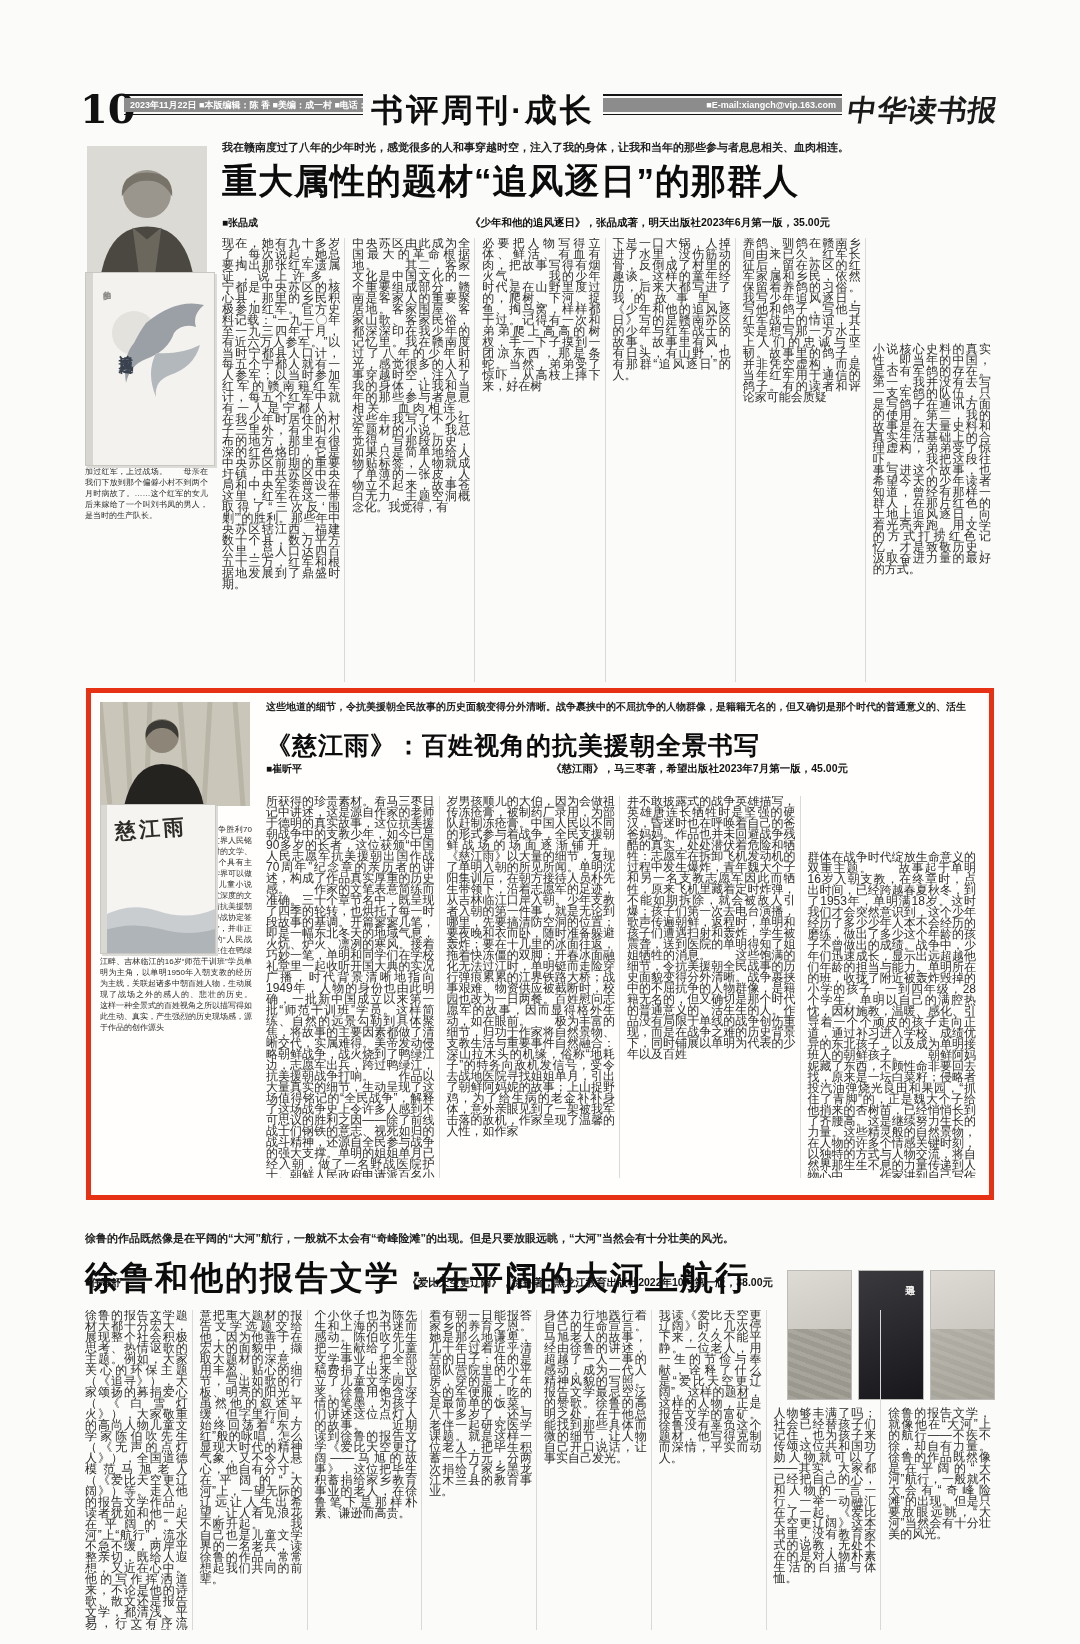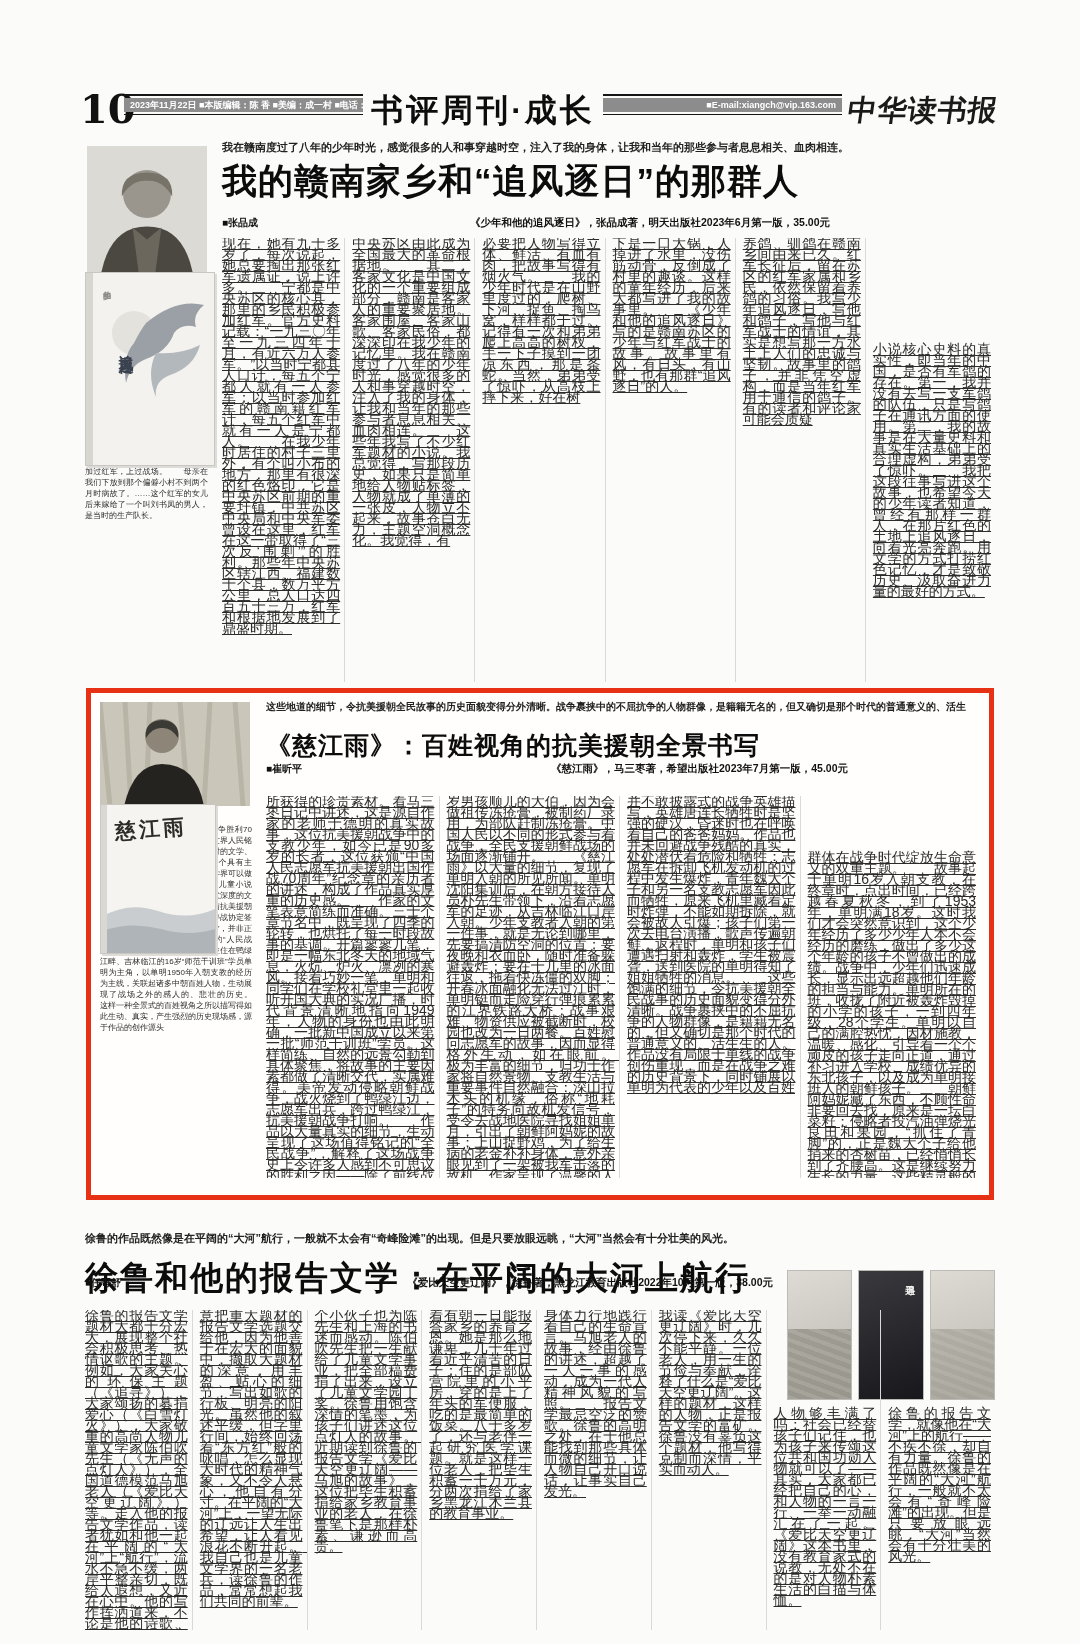--- a/index.html
+++ b/index.html
@@ -15,22 +15,22 @@
   .graybar{background:#8c8c8c;color:#fff;font-size:9px;line-height:14px;height:14px;padding:0 6px;font-weight:bold;white-space:nowrap;overflow:hidden;margin:2px 0;}
   .secTitle{font-size:32px;font-weight:900;color:#0d0d0d;letter-spacing:3px;line-height:48px;padding:0 8px;white-space:nowrap;}
   .masthead{font-family:"DejaVu Serif",serif;font-weight:bold;font-size:29px;line-height:48px;color:#1a1a1a;transform:skewX(-8deg);letter-spacing:1px;white-space:nowrap;padding-left:6px;}
 
   
   .intro{font-size:11px;font-weight:bold;color:#222;white-space:nowrap;overflow:hidden;}
   .headline{font-weight:900;color:#0c0c0c;letter-spacing:1px;white-space:nowrap;}
   .byline{font-size:10px;font-weight:bold;color:#111;}
   .bookinfo{font-size:10.5px;font-weight:bold;color:#111;white-space:nowrap;}
   .cols{display:flex;}
-  .col{flex:1;min-width:0;border-left:1px solid #d9d9d9;padding:0 4px 0 7px;font-size:14px;line-height:11px;
-       text-align:justify;color:#2c2c2c;overflow:hidden;text-decoration:underline;}
+  .col{flex:1;min-width:0;border-left:1px solid #d9d9d9;padding:0 4px 0 7px;font-size:12px;line-height:11px;
+       text-align:justify;color:#2c2c2c;overflow:hidden;}
   .col.first{border-left:none;padding-left:0;}
   .smalltext{font-size:8px;line-height:11px;text-align:justify;color:#2c2c2c;overflow:hidden;}
   .caption{font-size:9px;color:#333;}
 
   
   .photo{background:linear-gradient(180deg,#e4e3df 0%,#d4d2cc 60%,#c4c2ba 100%);position:relative;overflow:hidden;}
   .photo svg{position:absolute;left:0;top:0;width:100%;height:100%;}
   .cover{background:#f4f3f0;border:1px solid #c9c7c2;box-shadow:2px 2px 0 #dddcd8;position:relative;overflow:hidden;}
   .vert{writing-mode:vertical-rl;}
 
@@ -103,21 +103,21 @@
       <path d="M50 22 q-22 0 -21 20 q8 -14 21 -13 q13 -1 21 13 q1 -20 -21 -20" fill="#777369"></path>
       <path d="M12 105 q8 -38 38 -38 q30 0 38 38 z" fill="#4b4842"></path>
       <path d="M38 68 l12 10 l12 -10 l-5 37 l-14 0 z" fill="#6c675d"></path>
     </svg>
   </div>
   <div class="abs caption" id="a1-caption">张品成</div>
   <div class="abs smalltext" id="a1-col0">我十一岁那年，因父亲的原因，全家由省城下放到赣南宁都大山深处的一个很小的村子。很多人都知道瑞金，知道长征出发地于都，知道将军县兴国，却对宁都很陌生。其实，红军从井冈山上下来，最早的苏区就在宁都附近，宁都是中央苏区前期的政治军事中心，也是第一、二、三次“围剿”战争的指挥中心和主要战场。　　我家下放的那个村子，有着很多红军的印迹。我是从那儿开始认识、了解红军的，也许后来我致力于红军历史研究和相关文学创作，都与那段日子有关。那个村子总共不过三十户人家，几乎每户都有沾亲带故的人参加过红军，上过战场。　　母亲在我们下放到那个偏僻小村不到两个月时病故了。……这个红军的女儿后来嫁给了一个叫刘书凤的男人，是当时的生产队长。</div>
 
   <div class="abs" id="a1-head">
     <div class="intro">我在赣南度过了八年的少年时光，感觉很多的人和事穿越时空，注入了我的身体，让我和当年的那些参与者息息相关、血肉相连。</div>
-    <div class="headline" id="a1-title">我的赣南家乡和“追风逐日”的那群人</div>
+    <div class="headline" id="a1-title">重大属性的题材“追风逐日”的那群人</div>
   </div>
   <div class="abs" id="a1-bybar">
     <div class="byline">■张品成</div>
     <div class="bookinfo" style="padding-right:140px;">《少年和他的追风逐日》，张品成著，明天出版社2023年6月第一版，35.00元</div>
   </div>
 
   <div class="abs cover" id="a1-cover">
     <svg viewBox="0 0 128 192" style="position:absolute;left:0;top:0;width:100%;height:100%;" preserveAspectRatio="none">
       <rect width="128" height="192" fill="#f3f2ee"></rect>
       <circle cx="48" cy="60" r="22" fill="#e4e2dc"></circle>

